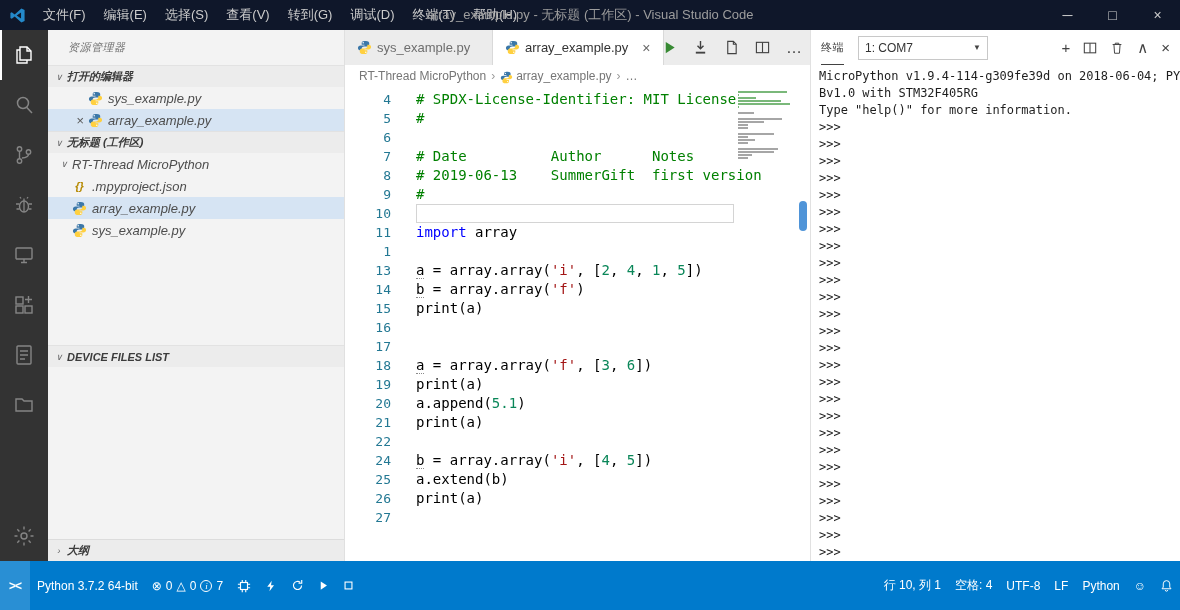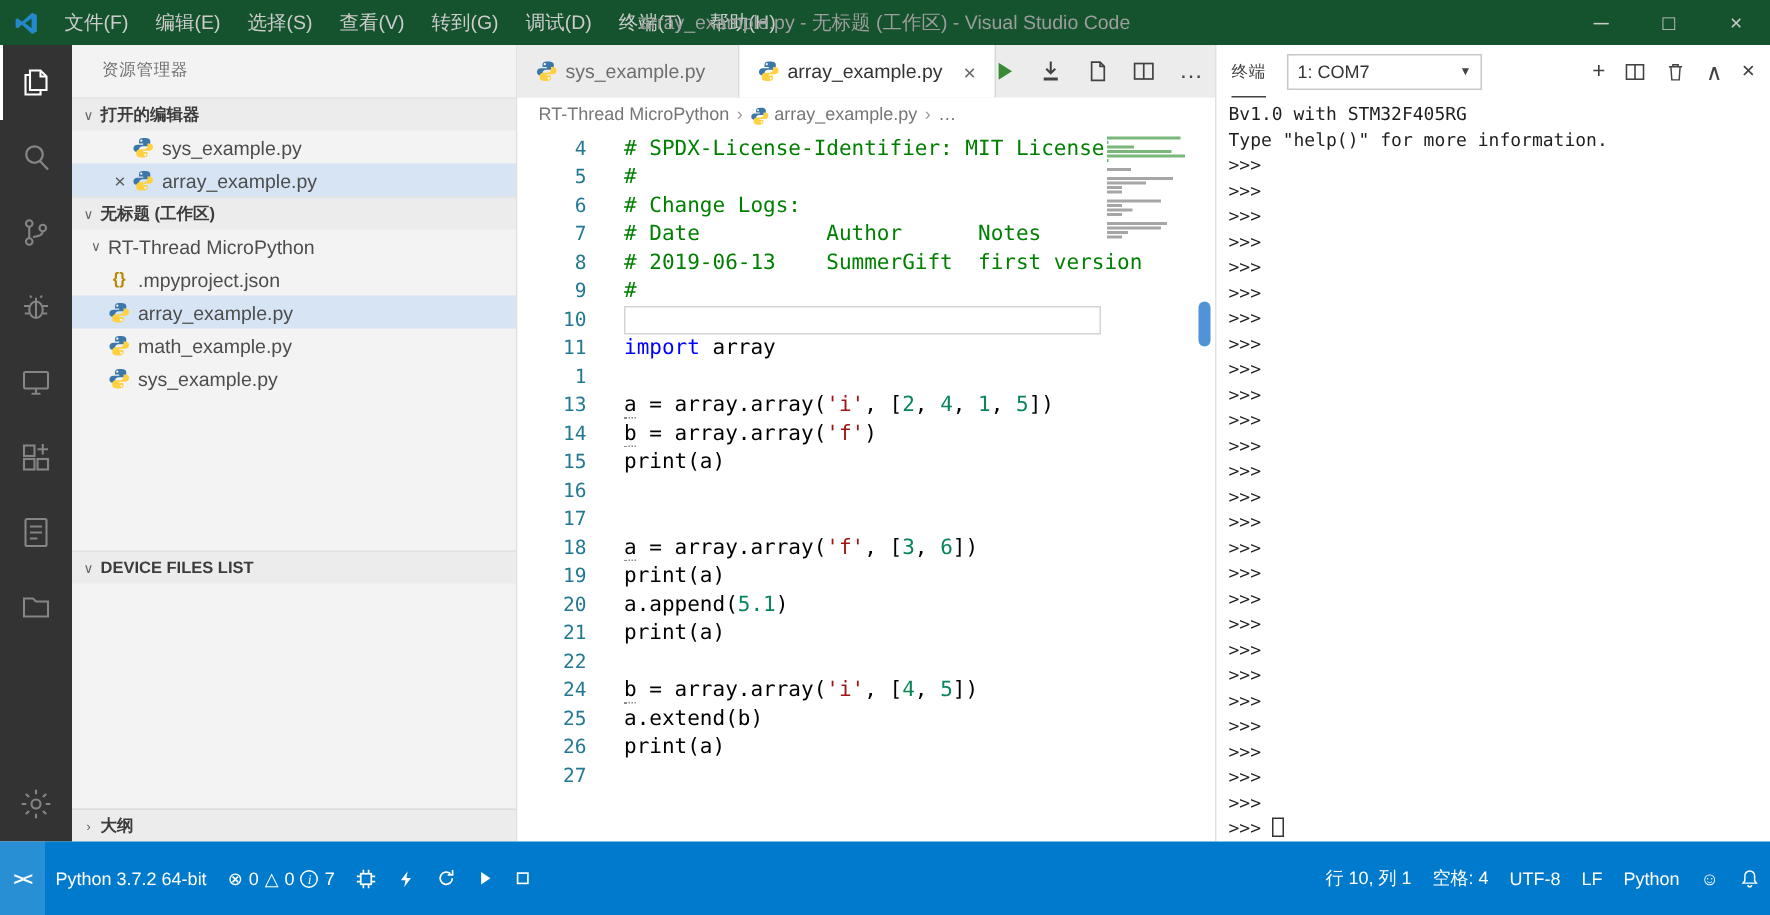--- a/index.html
+++ b/index.html
@@ -1,41 +1,41 @@
 <!DOCTYPE html>
 <html><head>
 <meta charset="utf-8">
 <style>
   * { margin:0; padding:0; box-sizing:border-box; }
   html,body { width:1180px; height:610px; overflow:hidden; }
   body { font-family:"Liberation Sans", sans-serif; font-size:13px; background:#fff; color:#333; }
   .window { width:1180px; height:610px; display:flex; flex-direction:column; }
 
   
-  .titlebar { flex:0 0 30px; background:#14532d; display:flex; align-items:center; color:#cccccc; position:relative; }
+  .titlebar { flex:0 0 30px; background:#0f172a; display:flex; align-items:center; color:#cccccc; position:relative; }
   .logo { width:34px; display:flex; justify-content:center; align-items:center; }
   .menu-bar { display:flex; height:100%; align-items:center; }
   .menu-item { padding:0 9px; font-size:13px; }
   .window-title { position:absolute; left:50%; transform:translateX(-50%); color:#9d9d9d; font-size:13px; white-space:nowrap; }
   .window-controls { margin-left:auto; display:flex; height:100%; }
   .wc { width:45px; display:flex; align-items:center; justify-content:center; font-size:14px; color:#cccccc; }
 
   .main { flex:1; display:flex; min-height:0; }
 
   
   .activitybar { width:48px; background:#333333; display:flex; flex-direction:column; align-items:center; }
   .ab-group { display:flex; flex-direction:column; }
   .ab-spacer { flex:1; }
   .ab-item { width:48px; height:50px; display:flex; align-items:center; justify-content:center; color:#858585; position:relative; cursor:pointer; }
   .ab-item.active { color:#ffffff; }
   .ab-item.active::before { content:""; position:absolute; left:0; top:0; bottom:0; width:2px; background:#ffffff; }
   .ab-item svg { width:24px; height:24px; }
 
   
-  .sidebar { width:297px; background:#f3f3f3; display:flex; flex-direction:column; overflow:hidden; border-right:1px solid #e0e0e0; }
+  .sidebar { width:297px; background:#f3f3f3; display:flex; flex-direction:column; overflow:hidden; border-right:1px solid #e0e0e0;font-style:italic; }
   .sidebar-title { flex:0 0 35px; line-height:35px; padding-left:20px; font-size:11px; color:#6f6f6f; letter-spacing:.5px; }
   .section-header { flex:0 0 22px; height:22px; background:#ececec; border-top:1px solid #e2e2e2; display:flex; align-items:center; font-size:11px; font-weight:bold; color:#3c3c3c; padding-left:3px; }
   .chev { width:16px; text-align:center; font-size:9px; color:#646465; font-weight:normal; }
   .row { height:22px; display:flex; align-items:center; font-size:13px; color:#4d4d4d; white-space:nowrap; cursor:pointer; }
   .row.selected { background:#d6e4f3; }
   .oe-row { padding-left:24px; }
   .close-x { width:16px; flex:0 0 16px; text-align:center; color:#5a5a5a; font-size:13px; }
   .pyicon { width:15px; height:15px; flex:0 0 15px; margin-right:5px; display:inline-flex; }
   .pyicon svg { width:15px; height:15px; }
   .json-icon { width:15px; flex:0 0 15px; margin-right:5px; color:#b58900; font-weight:bold; font-size:11px; text-align:center; }
@@ -247,31 +247,20 @@
           </div>
           <div class="row tree-row" style="padding-left: 24px;">
             <span class="pyicon">
               <svg viewBox="0 0 16 16">
                 <path d="M8 1C6 1 5 1.9 5 3.2V5h3v.8H3.8C2.2 5.8 1 6.9 1 8.5S2.2 11 3.8 11H5V9.3C5 7.9 6.1 7 7.5 7h3C11.9 7 13 6 13 4.7V3.2C13 1.9 11.5 1 9.5 1z" fill="#3b77a8"></path>
                 <circle cx="6.6" cy="3" r=".8" fill="#fff"></circle>
                 <path d="M8 15c2 0 3-.9 3-2.2V11H8v-.8h4.2c1.6 0 2.8-1.1 2.8-2.7S13.8 5 12.2 5H11v1.7C11 8.1 9.9 9 8.5 9h-3C4.1 9 3 10 3 11.3v1.5C3 14.1 4.5 15 6.5 15z" fill="#ffd040"></path>
                 <circle cx="9.4" cy="13" r=".8" fill="#fff"></circle>
               </svg>
             </span>
-            <span>math_example.py</span>
-          </div>
-          <div class="row tree-row" style="padding-left: 24px;">
-            <span class="pyicon">
-              <svg viewBox="0 0 16 16">
-                <path d="M8 1C6 1 5 1.9 5 3.2V5h3v.8H3.8C2.2 5.8 1 6.9 1 8.5S2.2 11 3.8 11H5V9.3C5 7.9 6.1 7 7.5 7h3C11.9 7 13 6 13 4.7V3.2C13 1.9 11.5 1 9.5 1z" fill="#3b77a8"></path>
-                <circle cx="6.6" cy="3" r=".8" fill="#fff"></circle>
-                <path d="M8 15c2 0 3-.9 3-2.2V11H8v-.8h4.2c1.6 0 2.8-1.1 2.8-2.7S13.8 5 12.2 5H11v1.7C11 8.1 9.9 9 8.5 9h-3C4.1 9 3 10 3 11.3v1.5C3 14.1 4.5 15 6.5 15z" fill="#ffd040"></path>
-                <circle cx="9.4" cy="13" r=".8" fill="#fff"></circle>
-              </svg>
-            </span>
             <span>sys_example.py</span>
           </div>
         </div>
 
       <div class="spacer-100"></div>
 
       <div class="section-header">
         <span class="chev">∨</span>
         <span>DEVICE FILES LIST</span>
       </div>
@@ -352,21 +341,21 @@
           </span>
           <span class="bc-item">array_example.py</span>
           <span class="bc-sep">›</span>
           <span class="bc-item">…</span>
         </div>
 
       <div class="code-wrap">
         <div class="code-lines">
             <div class="code-line"><span class="ln">4</span><span class="content"><span class="tok-comment"># SPDX-License-Identifier: MIT License</span></span></div>
             <div class="code-line"><span class="ln">5</span><span class="content"><span class="tok-comment">#</span></span></div>
-            <div class="code-line"><span class="ln">6</span><span class="content"><span class="tok-comment"># Change Logs:</span></span></div>
+            <div class="code-line"><span class="ln">6</span></div>
             <div class="code-line"><span class="ln">7</span><span class="content"><span class="tok-comment"># Date          Author      Notes</span></span></div>
             <div class="code-line"><span class="ln">8</span><span class="content"><span class="tok-comment"># 2019-06-13    SummerGift  first version</span></span></div>
             <div class="code-line"><span class="ln">9</span><span class="content"><span class="tok-comment">#</span></span></div>
             <div class="code-line current"><span class="ln">10</span><span class="content"></span></div>
             <div class="code-line"><span class="ln">11</span><span class="content"><span class="tok-keyword">import</span> array</span></div>
             <div class="code-line"><span class="ln">1</span><span class="content"></span></div>
             <div class="code-line"><span class="ln">13</span><span class="content"><span class="tok-hint">a</span> = array.array(<span class="tok-string">'i'</span>, [<span class="tok-number">2</span>, <span class="tok-number">4</span>, <span class="tok-number">1</span>, <span class="tok-number">5</span>])</span></div>
             <div class="code-line"><span class="ln">14</span><span class="content"><span class="tok-hint">b</span> = array.array(<span class="tok-string">'f'</span>)</span></div>
             <div class="code-line"><span class="ln">15</span><span class="content">print(a)</span></div>
             <div class="code-line"><span class="ln">16</span></div>
@@ -429,20 +418,21 @@
           <span class="pa">
             <svg viewBox="0 0 16 16" width="14" height="14">
                 <path d="M3 4h10M6 4V2.5h4V4M4.5 4l.7 10h5.6l.7-10" fill="none" stroke="#424242" stroke-width="1.1"></path>
               </svg>
           </span>
           <span class="pa">∧</span>
           <span class="pa">×</span>
         </div>
       </div>
       <div class="terminal-body">
+          <div class="term-line">MicroPython v1.9.4-114-g309fe39d on 2018-06-04; PY</div>
           <div class="term-line">Bv1.0 with STM32F405RG</div>
           <div class="term-line">Type "help()" for more information.</div>
           <div class="term-line">&gt;&gt;&gt;</div>
           <div class="term-line">&gt;&gt;&gt;</div>
           <div class="term-line">&gt;&gt;&gt;</div>
           <div class="term-line">&gt;&gt;&gt;</div>
           <div class="term-line">&gt;&gt;&gt;</div>
           <div class="term-line">&gt;&gt;&gt;</div>
           <div class="term-line">&gt;&gt;&gt;</div>
           <div class="term-line">&gt;&gt;&gt;</div>

